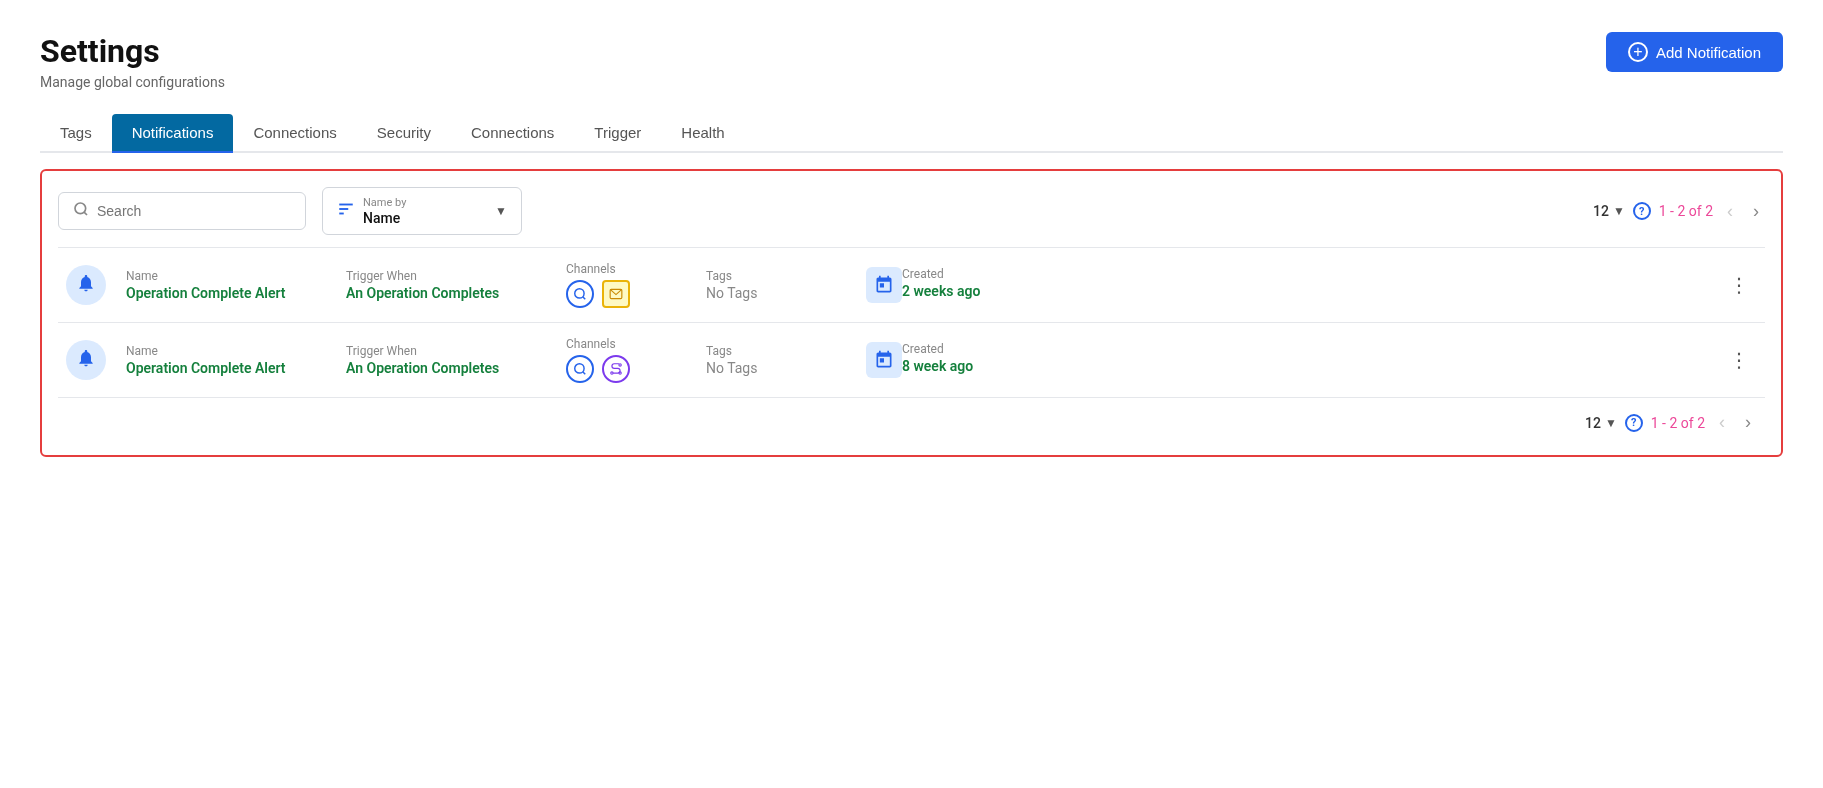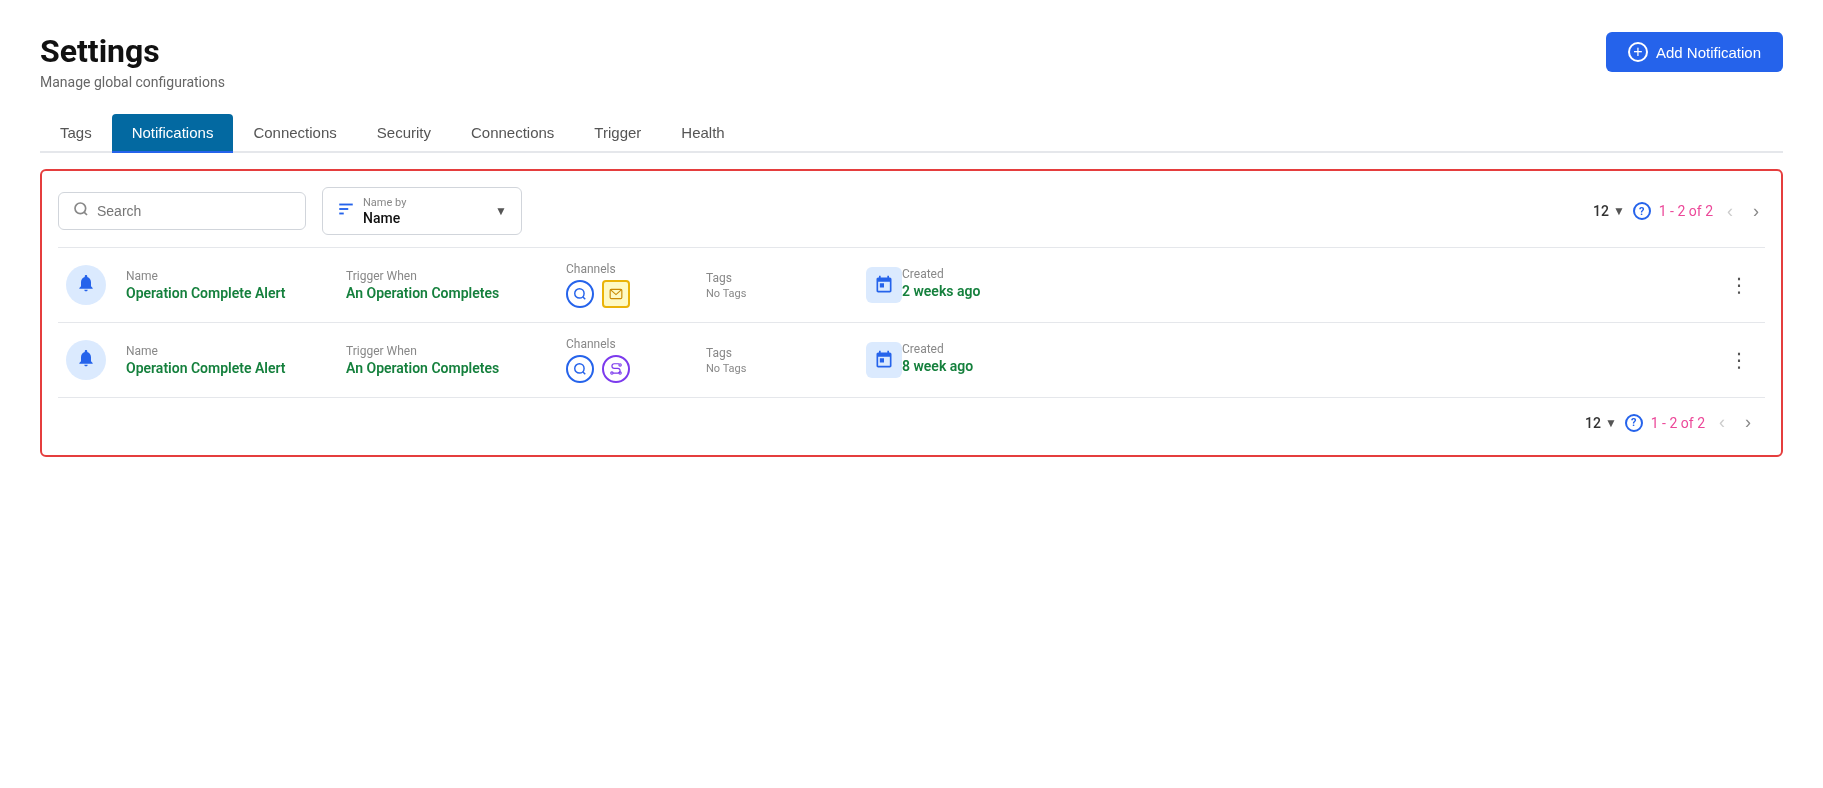--- a/index.html
+++ b/index.html
@@ -256,21 +256,21 @@
       justify-content: center;
     }
     .channel-icon.search { border-color: #2563eb; color: #2563eb; }
     .channel-icon.email { border-color: #eab308; color: #eab308; background: #fef9c3; border-radius: 4px; }
     .channel-icon.webhook { border-color: #7c3aed; color: #7c3aed; }
     .notif-tags-col {
       min-width: 140px;
       flex: 0 0 140px;
     }
     .no-tags {
-      font-size: 11px;
+      font-size: 14px;
       color: #888;
       font-weight: 400;
     }
     .notif-created-col {
       min-width: 160px;
       flex: 0 0 160px;
       display: flex;
       align-items: flex-start;
     }
     .calendar-icon-wrap {

